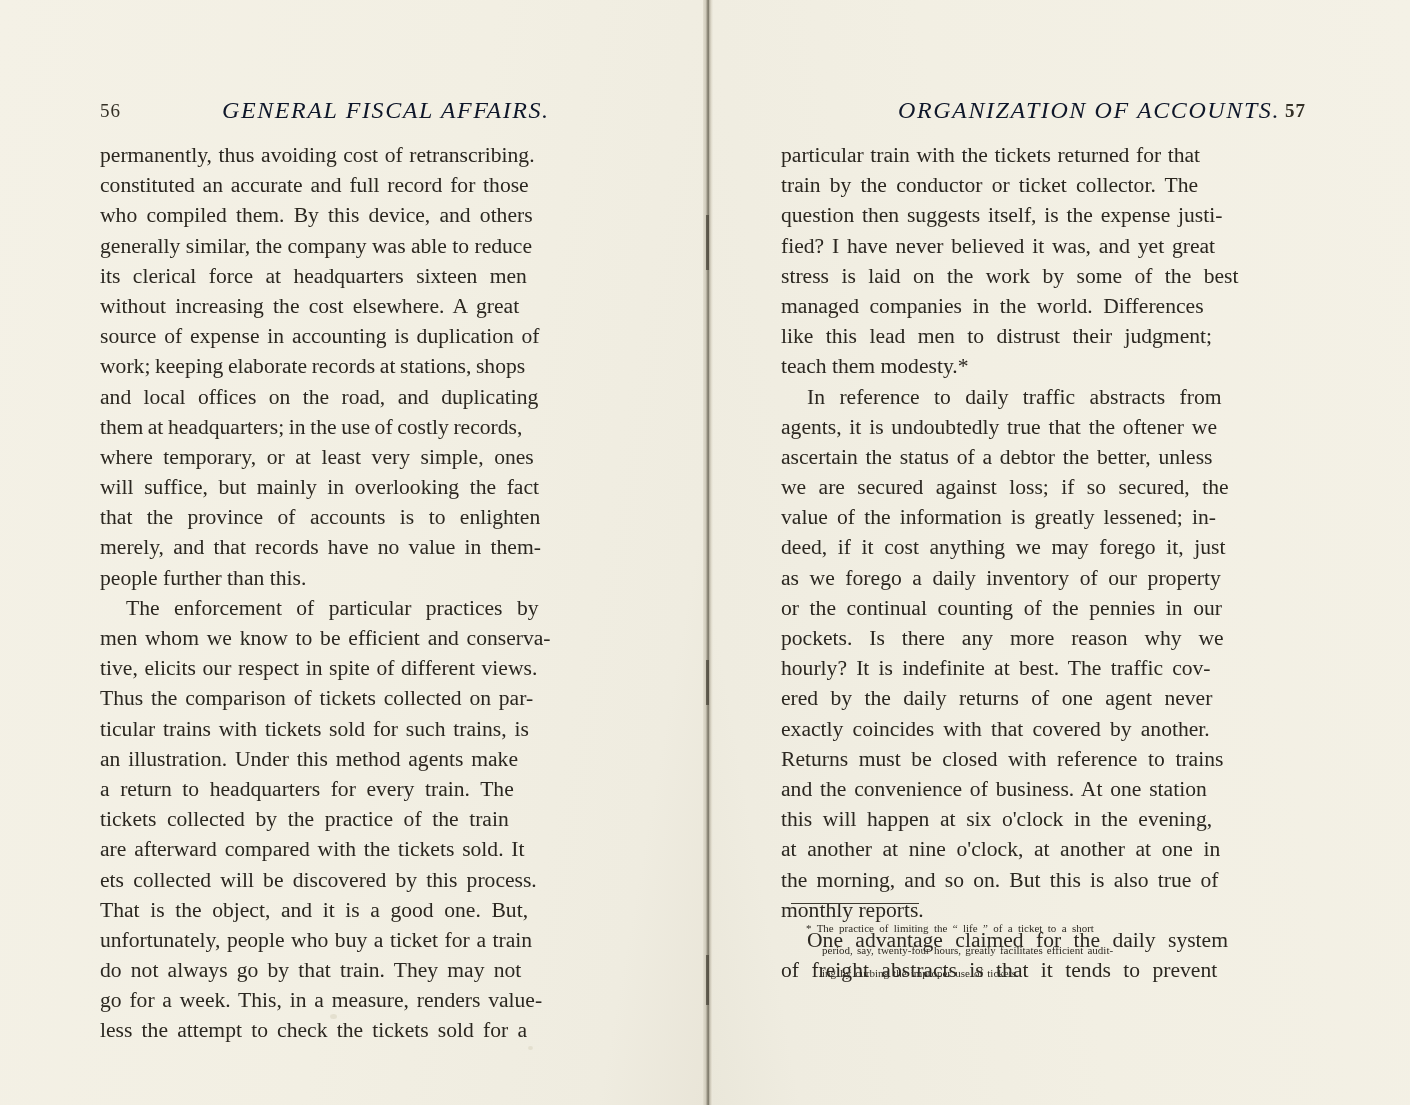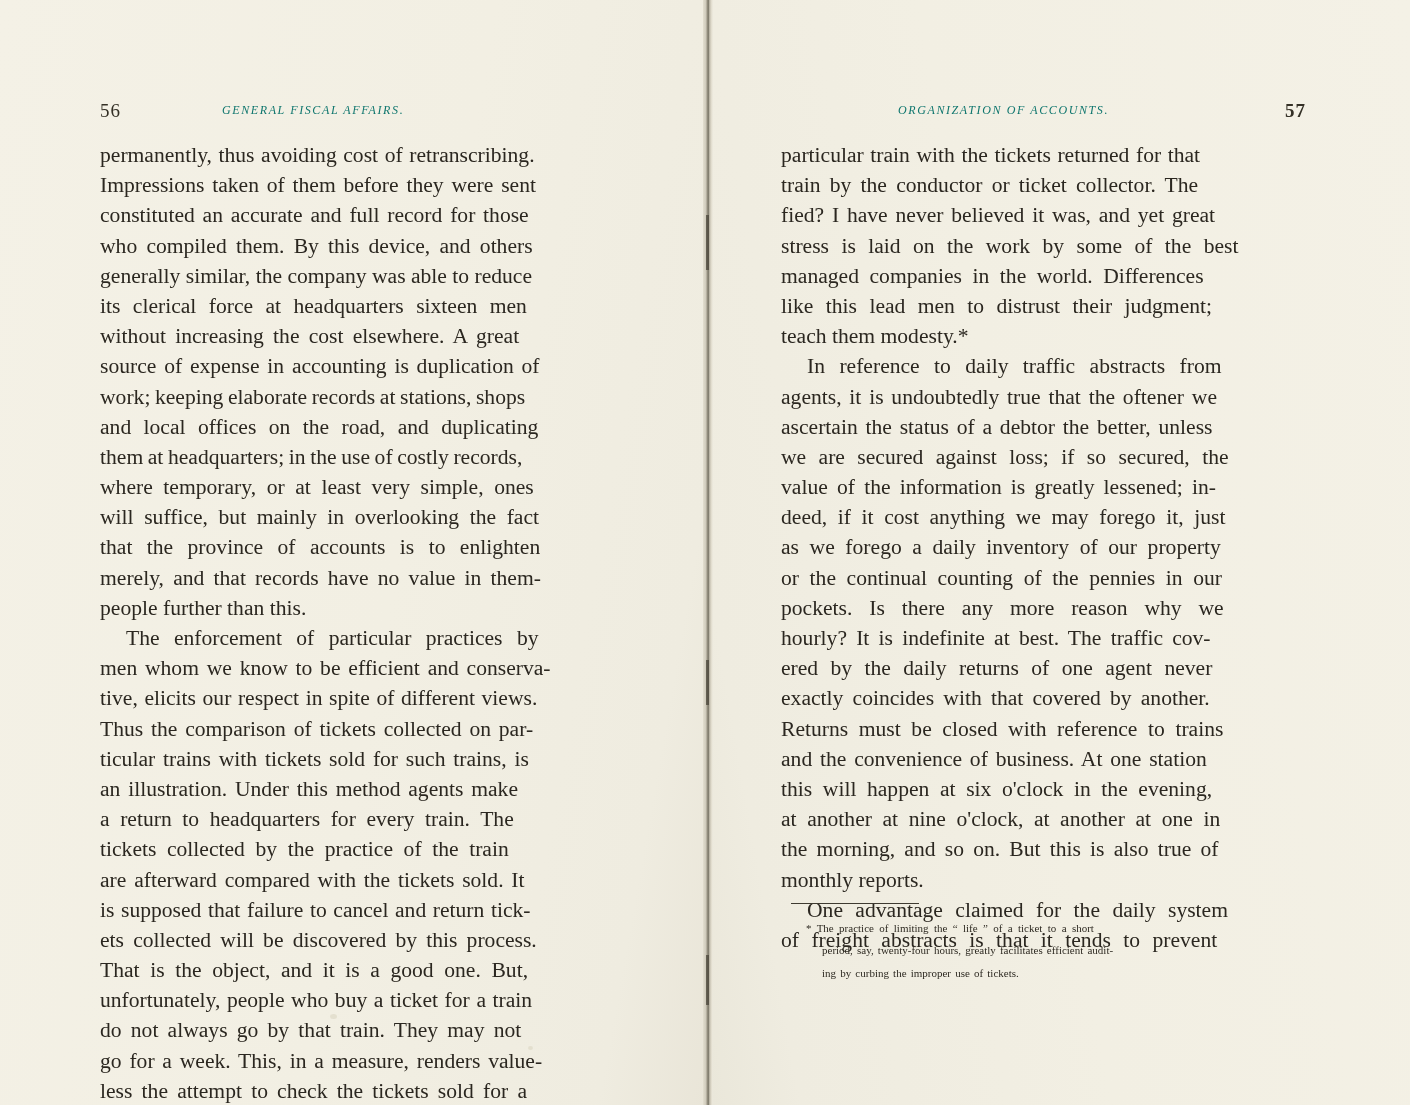--- a/index.html
+++ b/index.html
@@ -64,23 +64,23 @@
   }
   .page.left  { left: 0;    width: 696px; }
   .page.right { left: 712px; width: 698px; padding-left: 44px; }
 
   .running-head {
     position: absolute;
     top: 97px;
     height: 26px;
     line-height: 26px;
     font-style: italic;
-    font-size: 12px;
+    font-size: 24px;
     letter-spacing: 1.6px;
-    color: #0f766e;
+    color: #0f172a;
     white-space: nowrap;
   }
   .left .running-head  { left: 222px; }
   .right .running-head { left: 898px; }
   .right .running-head { left: 186px; }
 
   .folio {
     position: absolute;
     top: 99px;
     height: 24px;
@@ -169,21 +169,20 @@
   <div class="speck" style="left:528px;top:1046px;width:5px;height:4px;"></div>
 
   <div class="page left">
 
     <div class="folio">56</div>
 
     <div class="running-head">GENERAL FISCAL AFFAIRS.</div>
 
     <div class="textblock">
       <span class="ln j1">permanently, thus avoiding cost of retranscribing.</span>
-      <span class="ln j2">Impressions taken of them before they were sent</span>
       <span class="ln j2">constituted an accurate and full record for those</span>
       <span class="ln j3">who compiled them.  By this device, and others</span>
       <span class="ln j0">generally similar, the company was able to reduce</span>
       <span class="ln j5">its clerical force at headquarters sixteen men</span>
       <span class="ln j3">without increasing the cost elsewhere.  A great</span>
       <span class="ln j2">source of expense in accounting is duplication of</span>
       <span class="ln jn1">work; keeping elaborate records at stations, shops</span>
       <span class="ln j5">and local offices on the road, and duplicating</span>
       <span class="ln jn1">them at headquarters; in the use of costly records,</span>
       <span class="ln j4">where temporary, or at least very simple, ones</span>
@@ -194,39 +193,39 @@
 
       <span class="ln j6 indent">The enforcement of particular practices by</span>
       <span class="ln j2">men whom we know to be efficient and conserva-</span>
       <span class="ln j1">tive, elicits our respect in spite of different views.</span>
       <span class="ln j2">Thus the comparison of tickets collected on par-</span>
       <span class="ln j2">ticular trains with tickets sold for such trains, is</span>
       <span class="ln j2">an illustration.  Under this method agents make</span>
       <span class="ln j4">a return to headquarters for every train.  The</span>
       <span class="ln j4">tickets collected by the practice of the train</span>
       <span class="ln j2">are afterward compared with the tickets sold.  It</span>
-      <span class="ln j1">is supposed that failure to cancel and return tick-</span>
       <span class="ln j3">ets collected will be discovered by this process.</span>
       <span class="ln j4">That is the object, and it is a good one.  But,</span>
       <span class="ln j1">unfortunately, people who buy a ticket for a train</span>
       <span class="ln j3">do not always go by that train.  They may not</span>
       <span class="ln j2">go for a week.  This, in a measure, renders value-</span>
       <span class="ln j3">less the attempt to check the tickets sold for a</span>
     </div>
   </div>
 
   <div class="page right">
 
     <div class="running-head">ORGANIZATION OF ACCOUNTS.</div>
 
     <div class="folio">57</div>
 
     <div class="textblock">
       <span class="ln j1">particular train with the tickets returned for that</span>
       <span class="ln j3">train by the conductor or ticket collector.  The</span>
+      <span class="ln j2">question then suggests itself, is the expense justi-</span>
       <span class="ln j2">fied?  I have never believed it was, and yet great</span>
       <span class="ln j5">stress is laid on the work by some of the best</span>
       <span class="ln j4">managed companies in the world.  Differences</span>
       <span class="ln j5">like this lead men to distrust their judgment;</span>
       <span class="ln j0">teach them modesty.*</span>
 
       <span class="ln j6 indent">In reference to daily traffic abstracts from</span>
       <span class="ln j2">agents, it is undoubtedly true that the oftener we</span>
       <span class="ln j2">ascertain the status of a debtor the better, unless</span>
       <span class="ln j5">we are secured against loss; if so secured, the</span>

